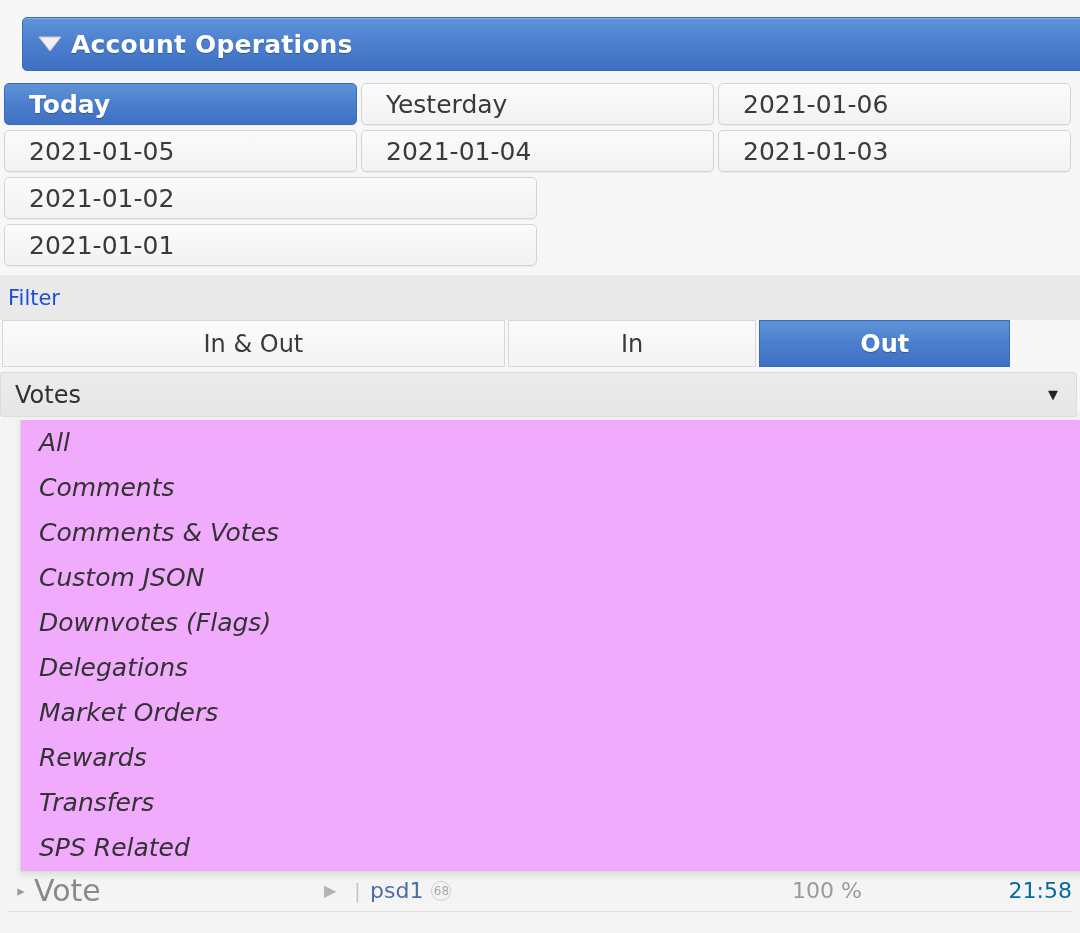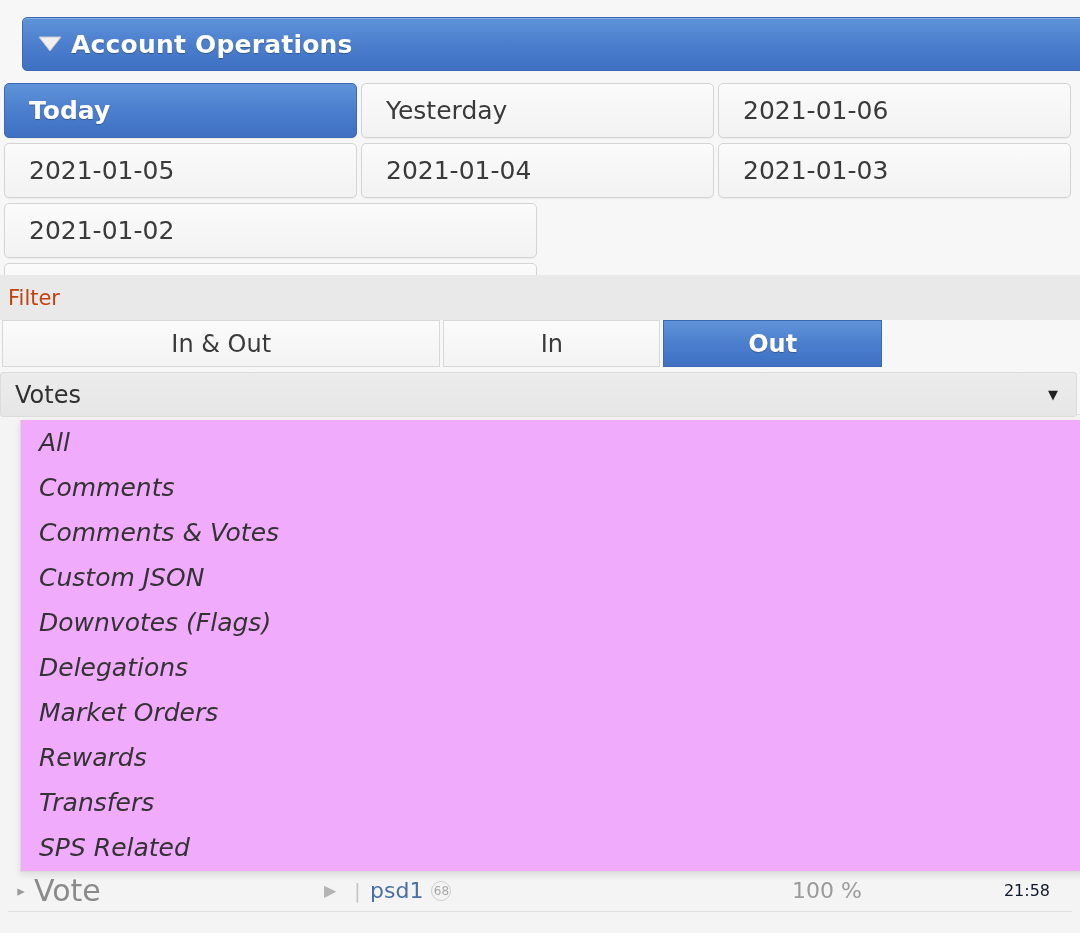--- a/index.html
+++ b/index.html
@@ -100,23 +100,23 @@
 
   .op-pct {
     flex: 0 0 190px;
     text-align: left;
     font-size: 22px;
     color: #9a9a9a;
   }
 
   .op-time {
     flex: 0 0 90px;
-    text-align: center;
-    font-size: 16px;
-    color: #0f172a;
+    text-align: right;
+    font-size: 22px;
+    color: #0369a1;
   }
 
   .bottom-pane {
     position: absolute;
     left: 0;
     right: 0;
     top: 908px;
     bottom: 0;
     background: #f4f4f4;
   }
@@ -161,21 +161,21 @@
   .date-grid {
     position: absolute;
     left: 4px;
     top: 83px;
     width: 1072px;
     display: flex;
     flex-wrap: wrap;
   }
 
   .date-btn {
-    height: 55px;
+    height: 42px;
     margin: 0 4px 5px 0;
     border: 1px solid #d4d4d4;
     border-radius: 5px;
     background: linear-gradient(to bottom, #fbfbfb 0%, #f2f2f2 100%);
     display: flex;
     align-items: center;
     padding-left: 24px;
     font-size: 25px;
     color: #3a3a3a;
     cursor: pointer;
@@ -201,29 +201,29 @@
     width: 1080px;
     height: 45px;
     background: #e9e9e9;
     display: flex;
     align-items: center;
     padding-left: 8px;
   }
 
   .filter-label {
     font-size: 21px;
-    color: #c2410c;
+    color: #1d4ed8;
   }
 
   
   .segmented {
     position: absolute;
     left: 2px;
     top: 320px;
-    width: 880px;
+    width: 1008px;
     height: 47px;
     display: flex;
   }
 
   .seg-btn {
     height: 47px;
     border: 1px solid #d8d8d8;
     background: linear-gradient(to bottom, #fbfbfb 0%, #f3f3f3 100%);
     display: flex;
     align-items: center;

